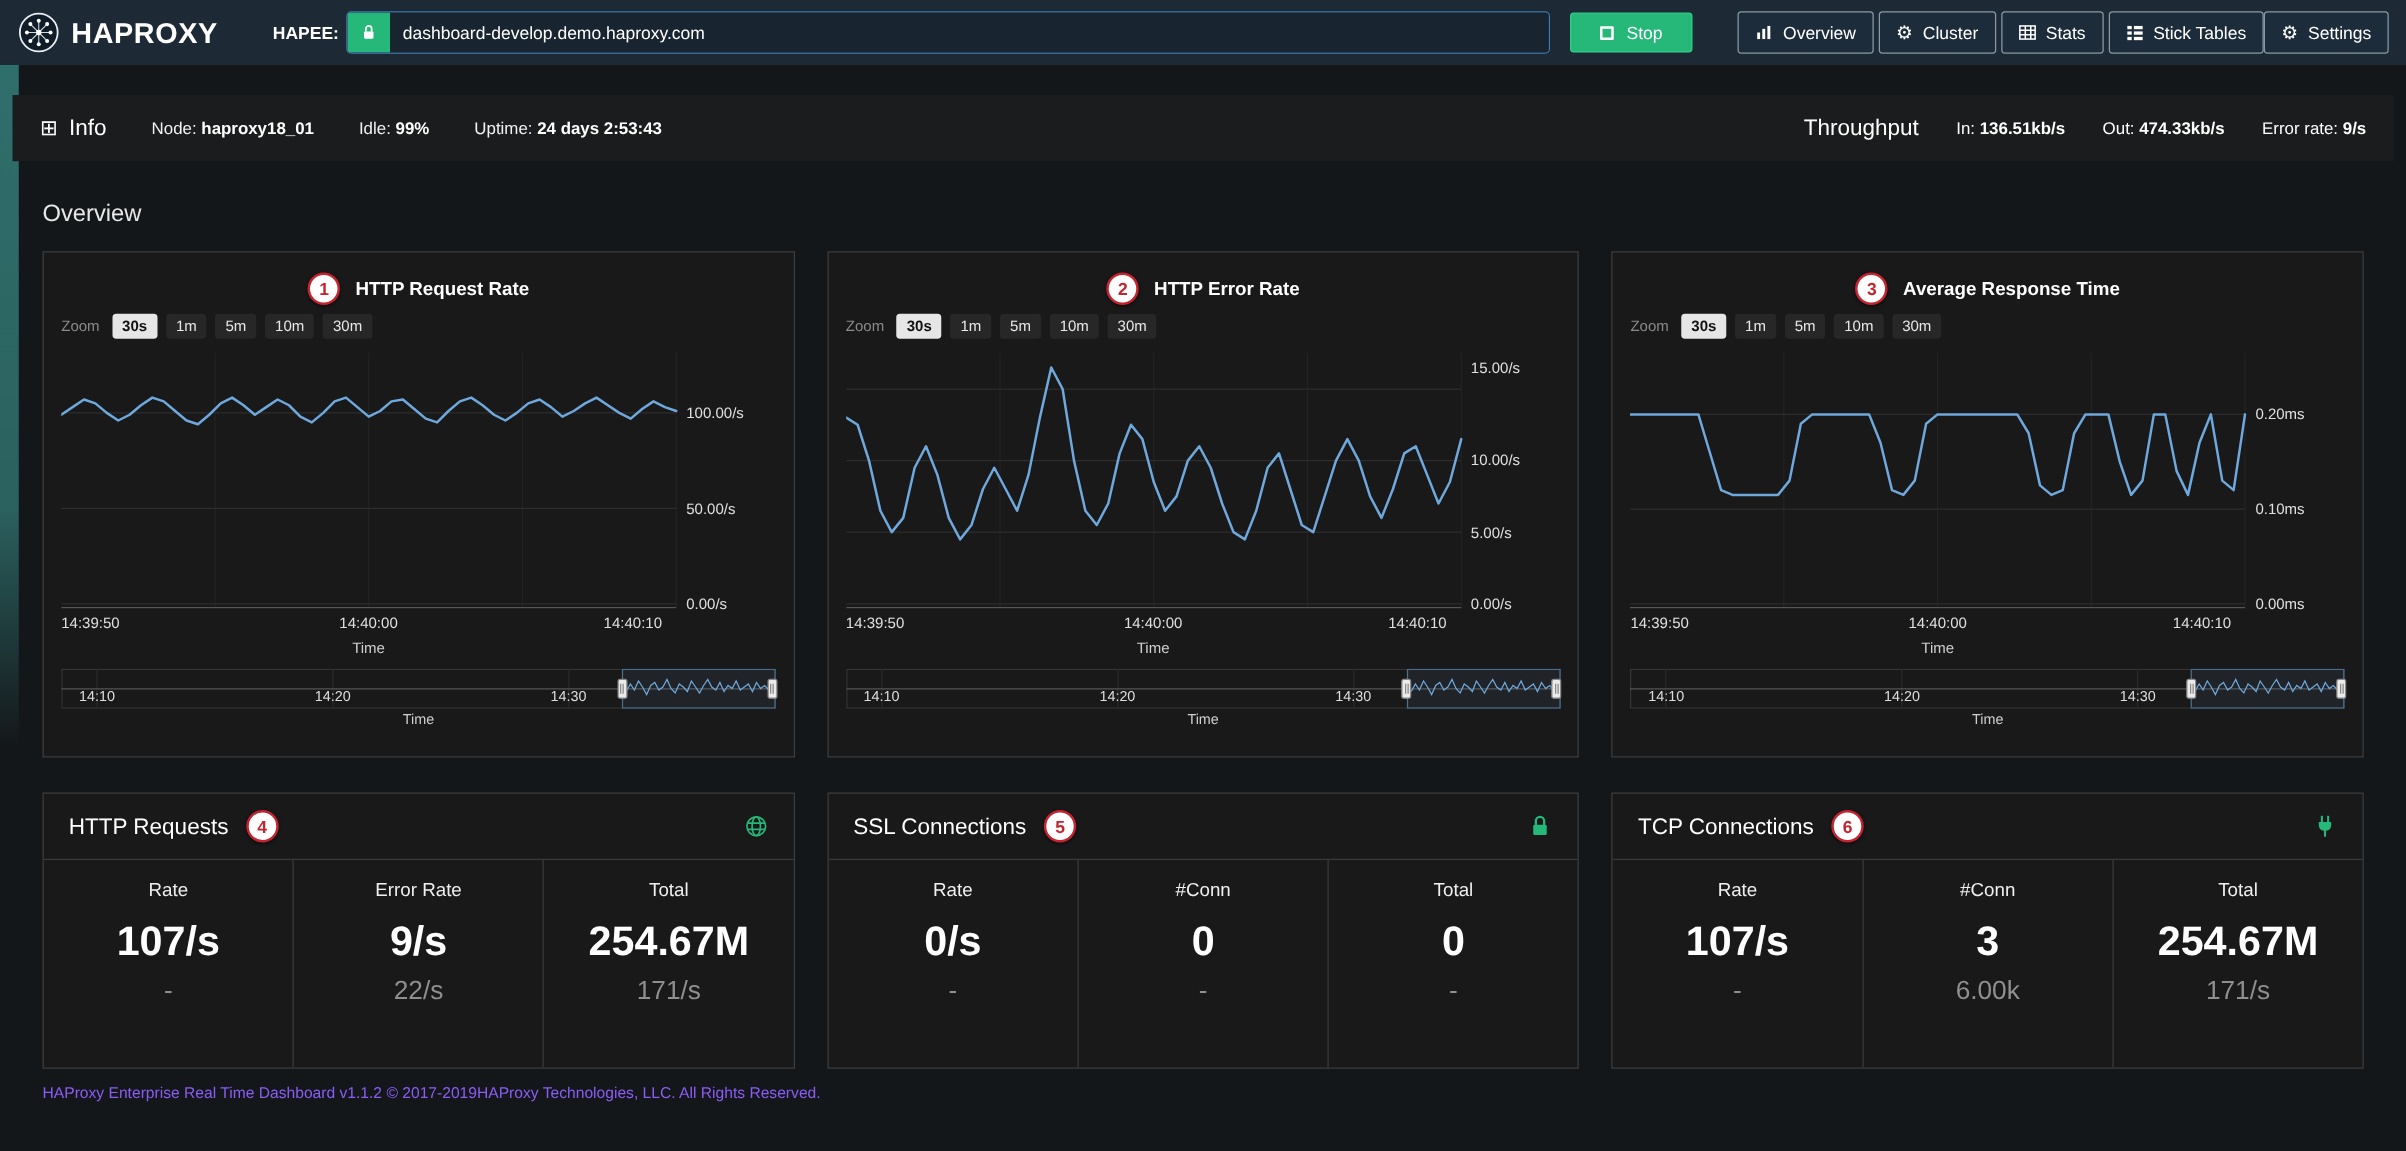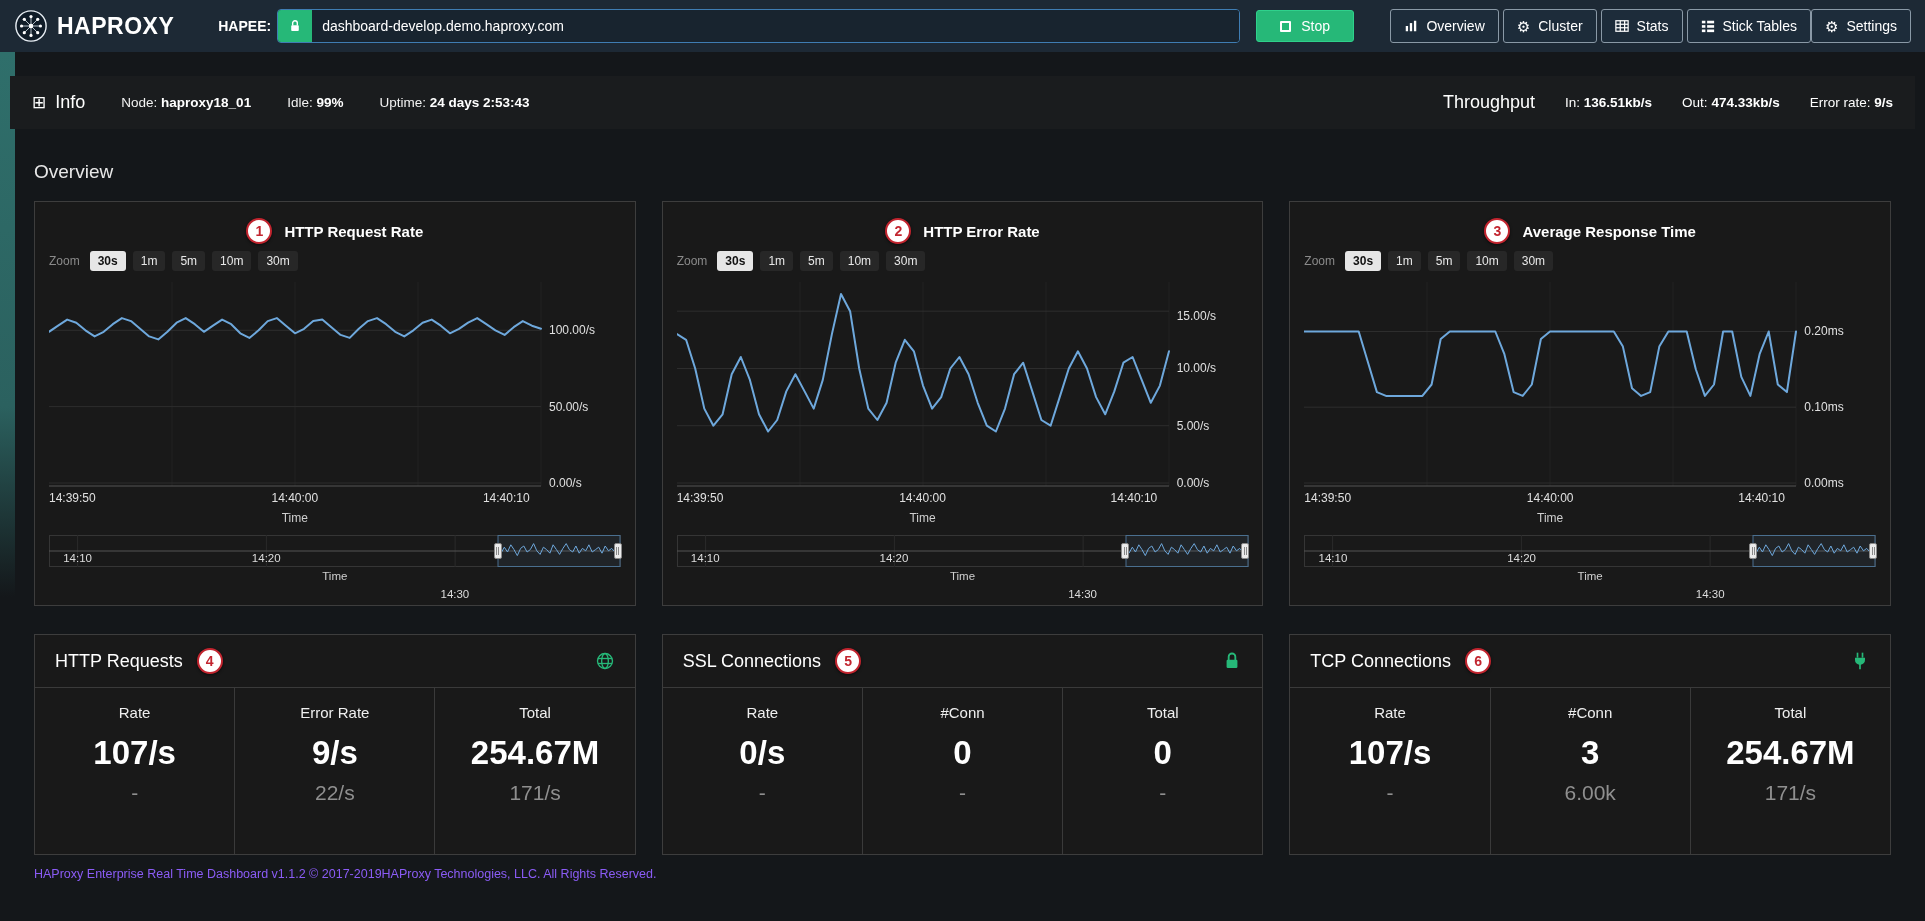--- a/index.html
+++ b/index.html
@@ -66,21 +66,21 @@
   .zoom-btn.active { background:#e6e6e6; color:#111; font-weight:bold; }
   .plot { position:relative; height:205px; margin-top:8px; }
   .ytick { position:absolute; font-size:12px; color:#e0e0e0; }
   .xticks { position:relative; height:16px; margin-right:80px; font-size:12px; color:#e0e0e0; margin-top:4px; }
   .xt0 { position:absolute; left:0; }
   .xt1 { position:absolute; left:50%; transform:translateX(-50%); }
   .xt2 { position:absolute; left:93%; transform:translateX(-50%); }
   .time-label { width:calc(100% - 80px); text-align:center; font-size:12px; color:#cfcfcf; margin:4px 0 10px; }
   .navigator { position:relative; height:32px; }
   .nav-tick { position:absolute; top:17px; transform:translateX(-50%); font-size:11.5px; color:#ddd; }
-  .nt0 { left:5%; } .nt1 { left:38%; } .nt2 { left:71%;margin-top:36px; }
+  .nt0 { left:5%; } .nt1 { left:38%; } .nt2 { left:71%; }
   .nav-handle { position:absolute; top:8px; width:8px; height:16px; background:#ebebeb; border:1px solid #8a8a8a; border-radius:2px; z-index:2; }
   .nav-handle::before { content:""; position:absolute; left:1.5px; top:3px; bottom:3px; width:1px; background:#888; }
   .nav-handle::after  { content:""; position:absolute; left:3.5px; top:3px; bottom:3px; width:1px; background:#888; }
   .nh-left { left:calc(78.5% - 4px); }
   .nh-right { right:-1px; }
   .nav-time { width:100%; text-align:center; font-size:11.5px; color:#cfcfcf; margin-top:3px; }
 
   
   .stats-row { display:flex; gap:26px; margin-top:28px; }
   .stat-panel { flex:1; background:#191919; border:1px solid #3d3d3d; height:221px; display:flex; flex-direction:column; }
@@ -308,21 +308,21 @@
             <line x1="246.0" y1="0" x2="246.0" y2="204" stroke="#232323"></line>
             <line x1="369.0" y1="0" x2="369.0" y2="204" stroke="#232323"></line>
             <line x1="492.0" y1="0" x2="492.0" y2="204" stroke="#232323"></line>
             <line x1="0" y1="29.2" x2="492" y2="29.2" stroke="#2d2d2d"></line>
             <line x1="0" y1="86.5" x2="492" y2="86.5" stroke="#2d2d2d"></line>
             <line x1="0" y1="143.7" x2="492" y2="143.7" stroke="#2d2d2d"></line>
             <line x1="0" y1="201.0" x2="492" y2="201.0" stroke="#2d2d2d"></line>
             <line x1="0" y1="204" x2="492" y2="204" stroke="#555"></line>
             <polyline points="0.0,52.1 9.1,57.8 18.2,86.5 27.3,126.6 36.4,143.7 45.6,132.3 54.7,92.2 63.8,75.0 72.9,97.9 82.0,132.3 91.1,149.5 100.2,138.0 109.3,109.4 118.4,92.2 127.6,109.4 136.7,126.6 145.8,97.9 154.9,52.1 164.0,12.0 173.1,29.2 182.2,86.5 191.3,126.6 200.4,138.0 209.6,120.8 218.7,80.7 227.8,57.8 236.9,69.3 246.0,103.6 255.1,126.6 264.2,115.1 273.3,86.5 282.4,75.0 291.6,92.2 300.7,120.8 309.8,143.7 318.9,149.5 328.0,126.6 337.1,92.2 346.2,80.7 355.3,109.4 364.4,138.0 373.6,143.7 382.7,115.1 391.8,86.5 400.9,69.3 410.0,86.5 419.1,115.1 428.2,132.3 437.3,109.4 446.4,80.7 455.6,75.0 464.7,97.9 473.8,120.8 482.9,103.6 492.0,69.3" fill="none" stroke="#6ea8dc" stroke-width="2" stroke-linejoin="round" stroke-linecap="round"></polyline>
           </svg>
-          <div class="ytick" style="left: 500px; top: 27px;">15.00/s</div>
+          <div class="ytick" style="left: 500px; top: 5px;">15.00/s</div>
           <div class="ytick" style="left: 500px; top: 79.4651px;">10.00/s</div>
           <div class="ytick" style="left: 500px; top: 136.733px;">5.00/s</div>
           <div class="ytick" style="left: 500px; top: 194px;">0.00/s</div>
         </div>
       <div class="xticks">
         <span class="xt0">14:39:50</span>
         <span class="xt1">14:40:00</span>
         <span class="xt2">14:40:10</span>
       </div>
       <div class="time-label">Time</div>

